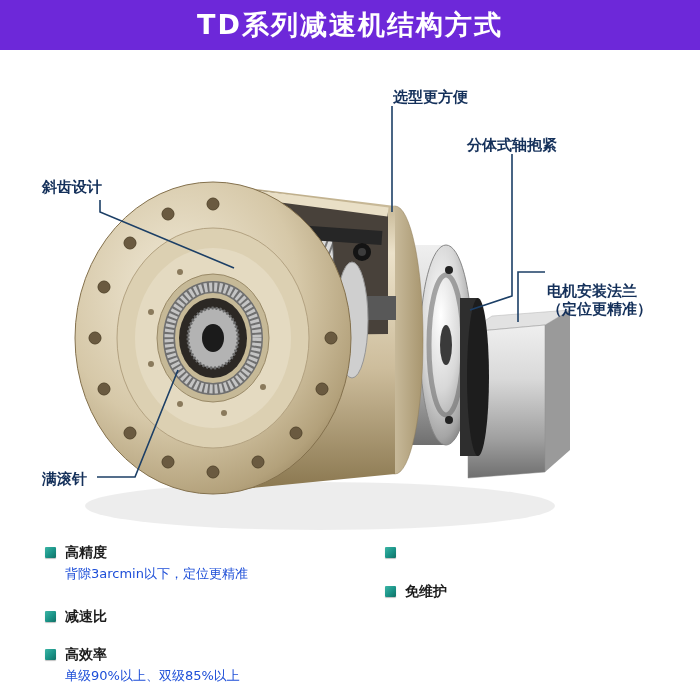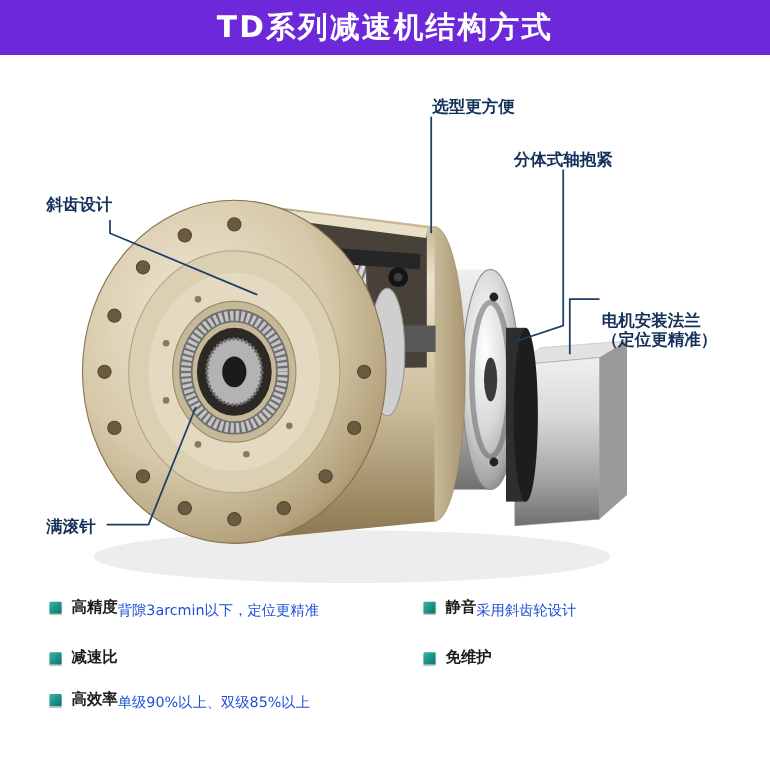--- a/index.html
+++ b/index.html
@@ -24,21 +24,21 @@
   .callout-needle{left:42px;top:470px;}
 
   
   .features-col{position:absolute;width:320px;}
   .features-left{left:45px;top:543px;}
   .features-right{left:385px;top:543px;}
   .feature{display:flex;align-items:flex-start;margin-bottom:24px;}
   .feature .bullet{width:11px;height:11px;margin:4px 9px 0 0;flex:none;border-radius:1px;
       background:linear-gradient(135deg,#3cb5a5 0%,#1a9387 55%,#127065 100%);
       box-shadow:0 1px 1px rgba(0,0,0,.25);}
-  .feature .txt{display:flex;flex-direction:row;}
+  .feature .txt{display:flex;flex-direction:column;}
   .feature .title{font-size:14px;font-weight:700;color:#1c1c1c;line-height:18px;}
   .feature .desc{font-size:13px;color:#1d4ed8;line-height:18px;margin-top:4px;}
   .features-left .feature:nth-child(2){margin-bottom:20px;}
 </style>
 </head>
 <body>
 
 <div class="stage">
 
   <div class="header-bar">
@@ -200,24 +200,20 @@
       <span class="txt">
         <span class="title">高效率</span>
         <span class="desc">单级90%以上、双级85%以上</span>
       </span>
     </div>
   </div>
 
   <div class="features-col features-right">
     <div class="feature">
       <span class="bullet"></span>
-      <span class="txt">
-        <span class="title">静音</span>
-        <span class="desc">采用斜齿轮设计</span>
-      </span>
     </div>
     <div class="feature">
       <span class="bullet"></span>
       <span class="txt">
         <span class="title">免维护</span>
       </span>
     </div>
   </div>
 
 </div>

